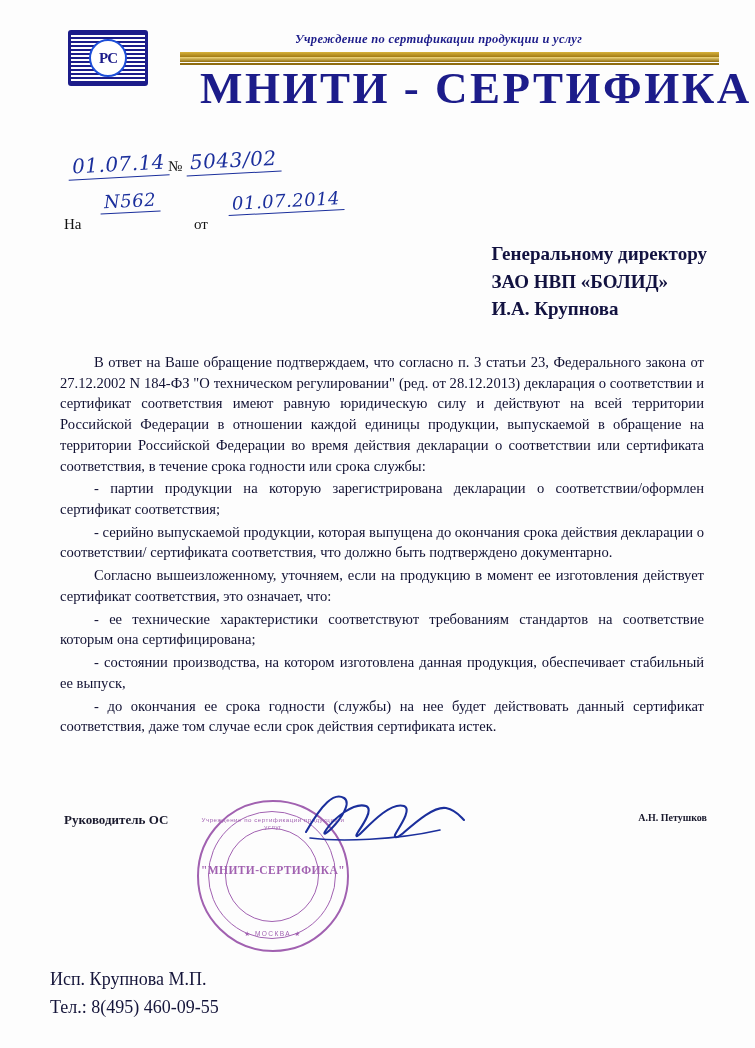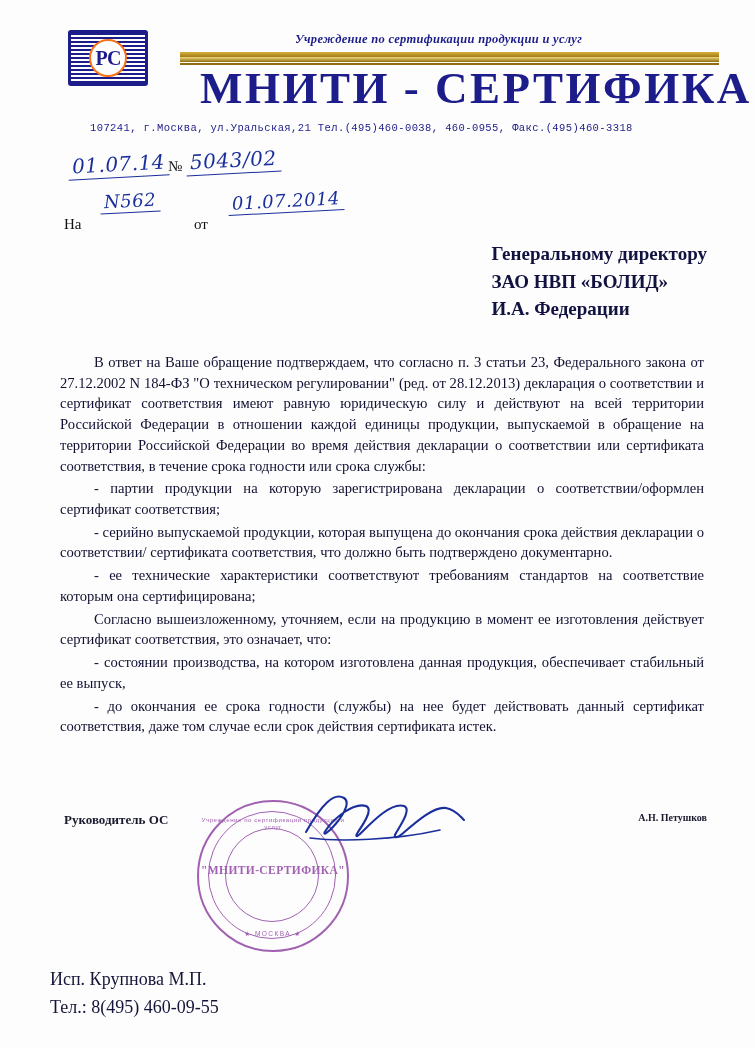--- a/index.html
+++ b/index.html
@@ -53,27 +53,27 @@
   }
   .logo .disc {
     position: absolute;
     left: 50%;
     top: 50%;
     transform: translate(-50%, -50%);
     width: 34px;
     height: 34px;
     border-radius: 50%;
     background: #ffffff;
-    border: 2px solid #f97316;
+    border: 2px solid #1d4ed8;
     display: flex;
     align-items: center;
     justify-content: center;
     font-family: "Liberation Serif", serif;
     font-weight: bold;
-    font-size: 20px;
+    font-size: 15px;
     color: #1c1c8a;
     letter-spacing: -1px;
   }
 
   .org-tagline {
     position: absolute;
     left: 235px;
     top: 6px;
     font-family: "Liberation Serif", serif;
     font-style: italic;
@@ -294,46 +294,45 @@
 <div class="page">
 
   <div class="letterhead">
     <div class="logo">
       <div class="stripes"></div>
       <div class="disc">РС</div>
     </div>
     <div class="org-tagline">Учреждение по сертификации продукции и услуг</div>
     <div class="gold-bar"></div>
     <div class="brand">МНИТИ - СЕРТИФИКА</div>
-    <div class="contact-line">107241, г.Москва, ул.Уральская,21   Тел.(495)460-0038, 460-0955, Факс.(495)460-3318</div>
   </div>
 
   <div class="refblock">
     <span class="hand r1">01.07.14</span>
     <span class="lbl r1n">№</span>
     <span class="hand r1v">5043/02</span>
 
     <span class="lbl r2a">На</span>
     <span class="hand small r2b">N562</span>
     <span class="lbl r2c">от</span>
     <span class="hand small r2d">01.07.2014</span>
   </div>
 
   <div class="addressee">
     <div>Генеральному директору</div>
     <div>ЗАО НВП «БОЛИД»</div>
-    <div>И.А. Федерации</div>
+    <div>И.А. Крупнова</div>
   </div>
 
   <div class="body-text">
     <p>В ответ на Ваше обращение подтверждаем, что согласно п. 3 статьи 23, Федерального закона от 27.12.2002 N 184-ФЗ "О техническом регулировании" (ред. от 28.12.2013) декларация о соответствии и сертификат соответствия имеют равную юридическую силу и действуют на всей территории Российской Федерации в отношении каждой единицы продукции, выпускаемой в обращение на территории Российской Федерации во время действия декларации о соответствии или сертификата соответствия, в течение срока годности или срока службы:</p>
     <p>- партии продукции на которую зарегистрирована декларации о соответствии/оформлен сертификат соответствия;</p>
     <p>- серийно выпускаемой продукции, которая выпущена до окончания срока действия декларации о соответствии/ сертификата соответствия, что должно быть подтверждено документарно.</p>
+    <p>Согласно вышеизложенному, уточняем, если на продукцию в момент ее изготовления действует сертификат соответствия, это означает, что:</p>
     <p>- ее технические характеристики соответствуют требованиям стандартов на соответствие которым она сертифицирована;</p>
-    <p>Согласно вышеизложенному, уточняем, если на продукцию в момент ее изготовления действует сертификат соответствия, это означает, что:</p>
     <p>- состоянии производства, на котором изготовлена данная продукция, обеспечивает стабильный ее выпуск,</p>
     <p>- до окончания ее срока годности (службы) на нее будет действовать данный сертификат соответствия, даже  том случае если срок действия сертификата истек.</p>
   </div>
 
   <div class="sig-row">
     <div class="sig-title">Руководитель ОС</div>
     <div class="sig-name">А.Н. Петушков</div>
   </div>
 
   <div class="stamp">

